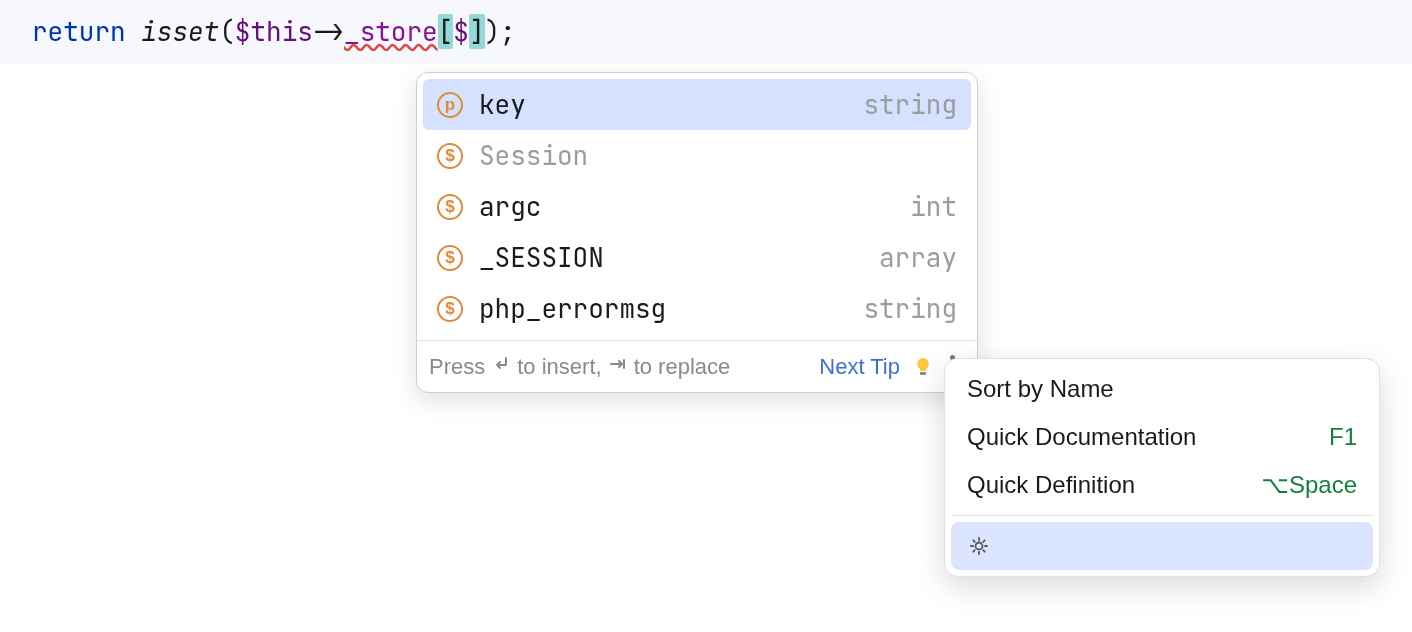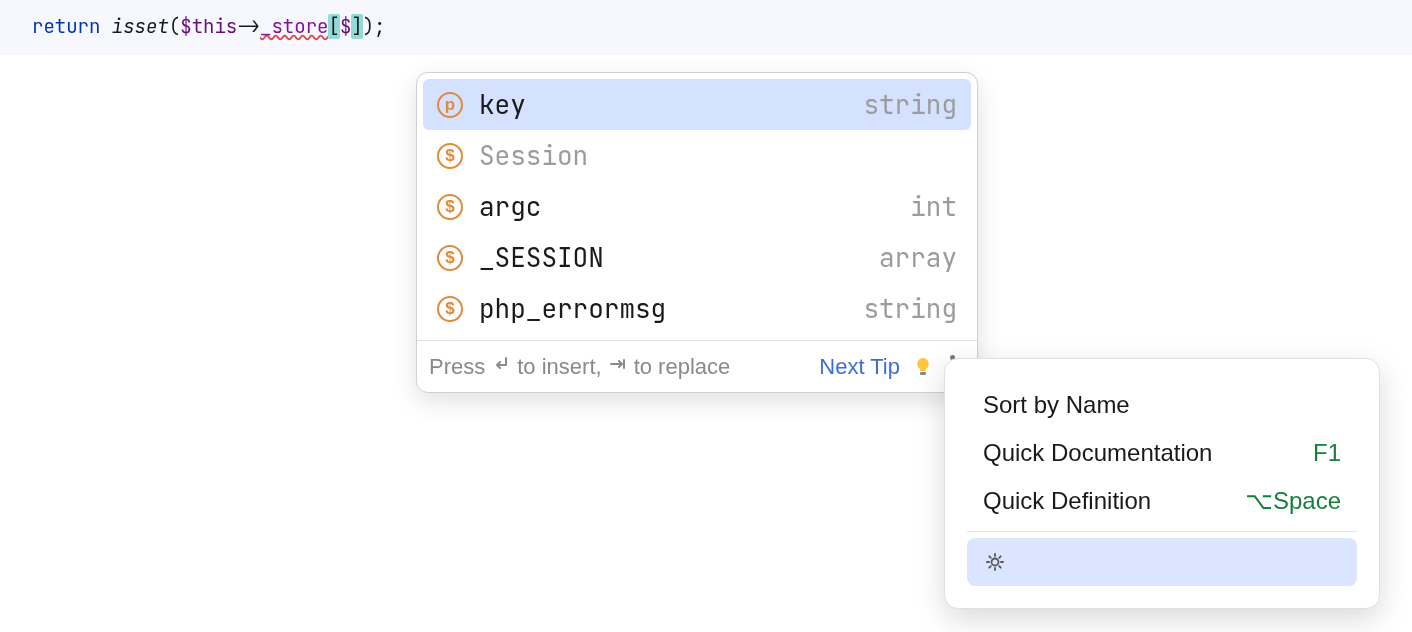--- a/index.html
+++ b/index.html
@@ -12,21 +12,21 @@
       background: #ffffff;
       width: 1412px;
       height: 632px;
       position: relative;
       overflow: hidden;
     }
     .code-line {
       background: #f6f8fe;
       padding: 14px 32px;
       font-family: "JetBrains Mono", "Menlo", "Consolas", monospace;
-      font-size: 19px;
+      font-size: 26px;
       line-height: 1.4;
       white-space: pre;
       position: relative;
     }
     .kw { color: #0033b3; }
     .fn { color: #1a1a1a; font-style: italic; }
     .var { color: #660e7a; }
     .op { color: #1a1a1a; }
     .member { color: #871094; }
     .punct { color: #1a1a1a; }
@@ -120,21 +120,21 @@
     }
     .context-menu {
       position: absolute;
       left: 944px;
       top: 358px;
       width: 436px;
       background: #ffffff;
       border: 1px solid #e0e0e0;
       border-radius: 14px;
       box-shadow: 0 10px 30px rgba(0,0,0,0.15);
-      padding: 22px;
+      padding: 6px;
     }
     .context-item {
       display: flex;
       align-items: center;
       padding: 10px 16px;
       border-radius: 8px;
       font-size: 24px;
       color: #1a1a1a;
       cursor: pointer;
       min-height: 48px;

